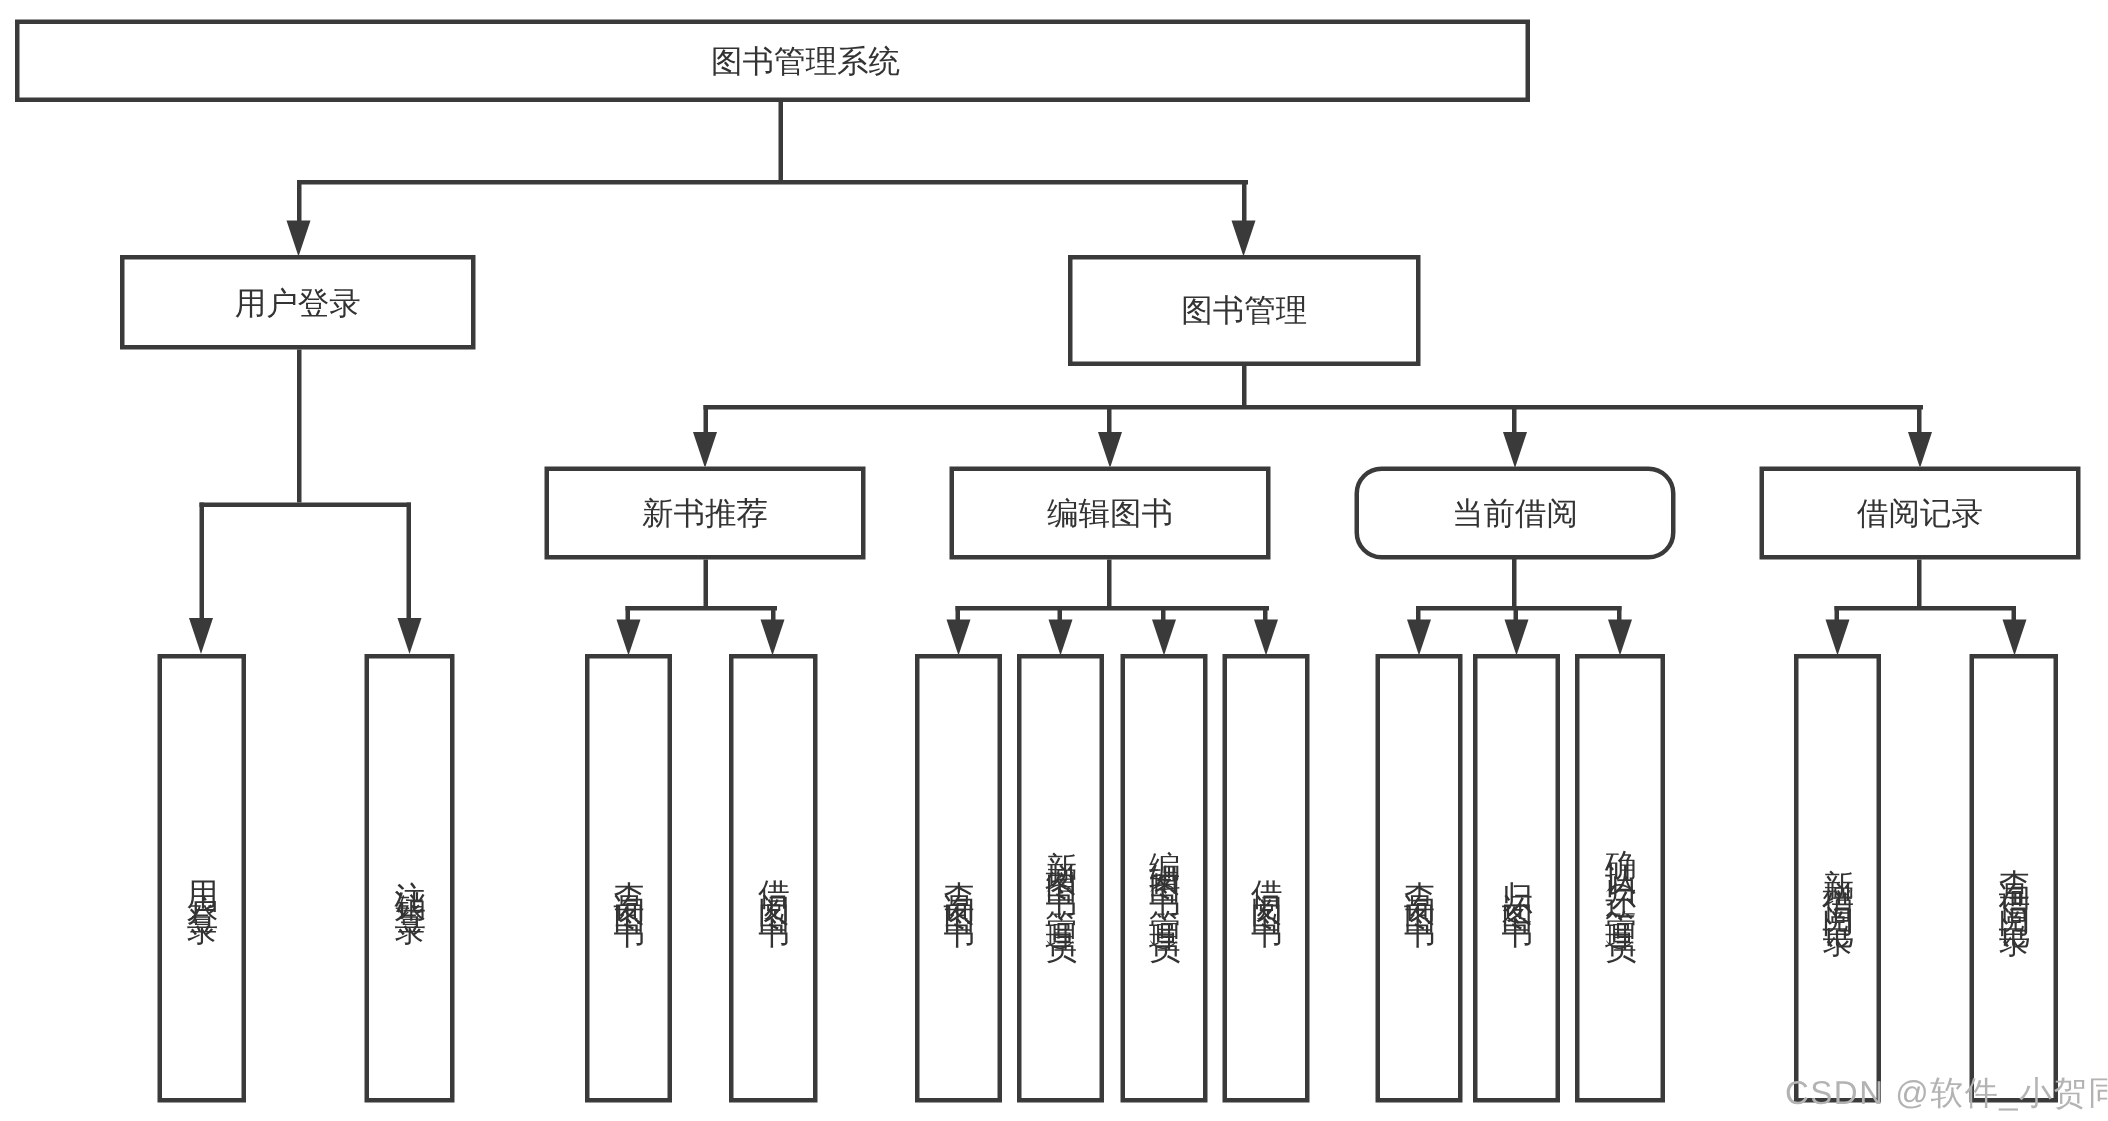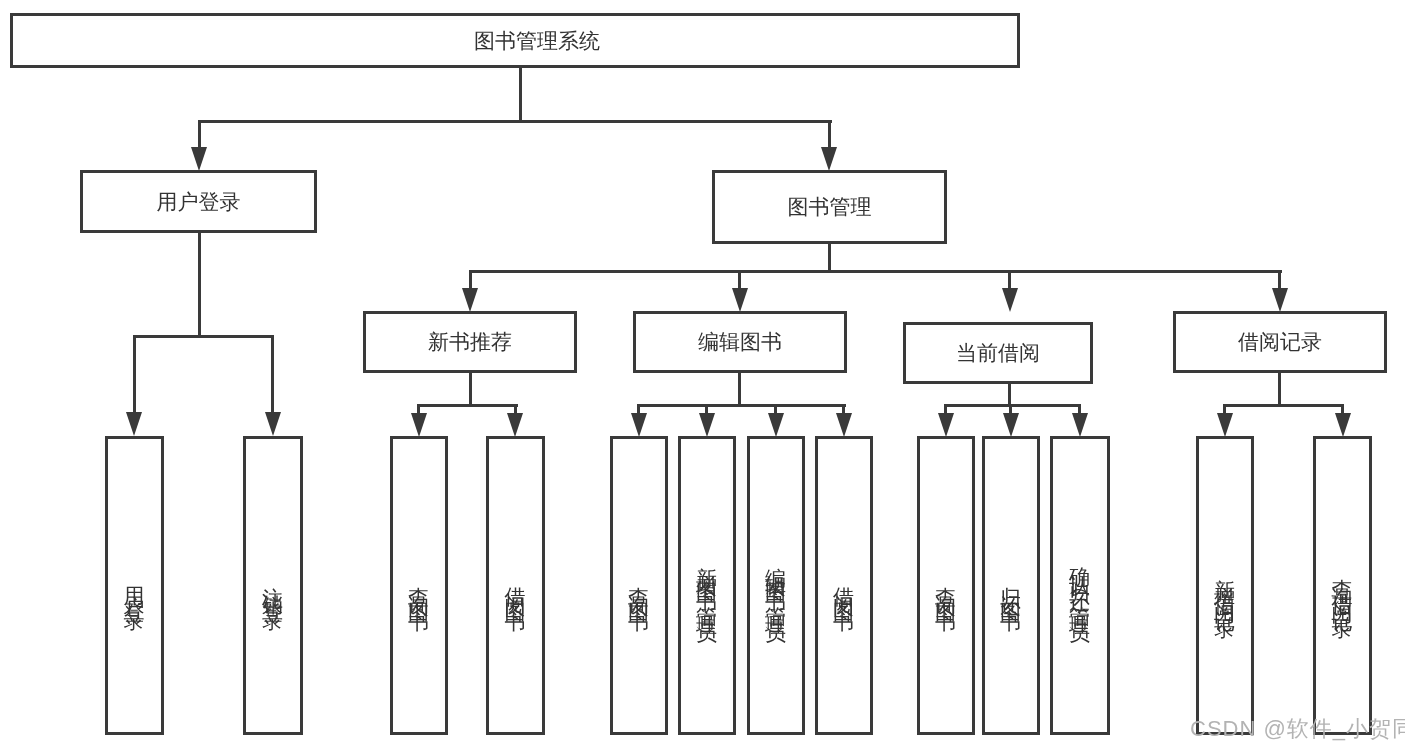--- a/index.html
+++ b/index.html
@@ -94,21 +94,21 @@
   <div class="arrow" style="left:1002px;top:288px;"></div>
   <div class="vline" style="left:1278px;top:270px;height:19px;"></div>
   <div class="arrow" style="left:1272px;top:288px;"></div>
 
   <div class="box" style="left:363px;top:311px;width:214px;height:62px;">
     <span>新书推荐</span>
   </div>
   <div class="box" style="left:633px;top:311px;width:214px;height:62px;">
     <span>编辑图书</span>
   </div>
-  <div class="box" style="left:903px;top:322px;width:190px;height:62px;">
+  <div class="box" style="left:903px;top:311px;width:214px;height:62px;border-radius:18px;">
     <span>当前借阅</span>
   </div>
   <div class="box" style="left:1173px;top:311px;width:214px;height:62px;">
     <span>借阅记录</span>
   </div>
 
   <div class="vline" style="left:469px;top:371px;height:35px;"></div>
   <div class="hline" style="left:417px;top:404px;width:101px;"></div>
   <div class="vline" style="left:417px;top:404px;height:10px;"></div>
   <div class="arrow" style="left:411px;top:413px;"></div>

